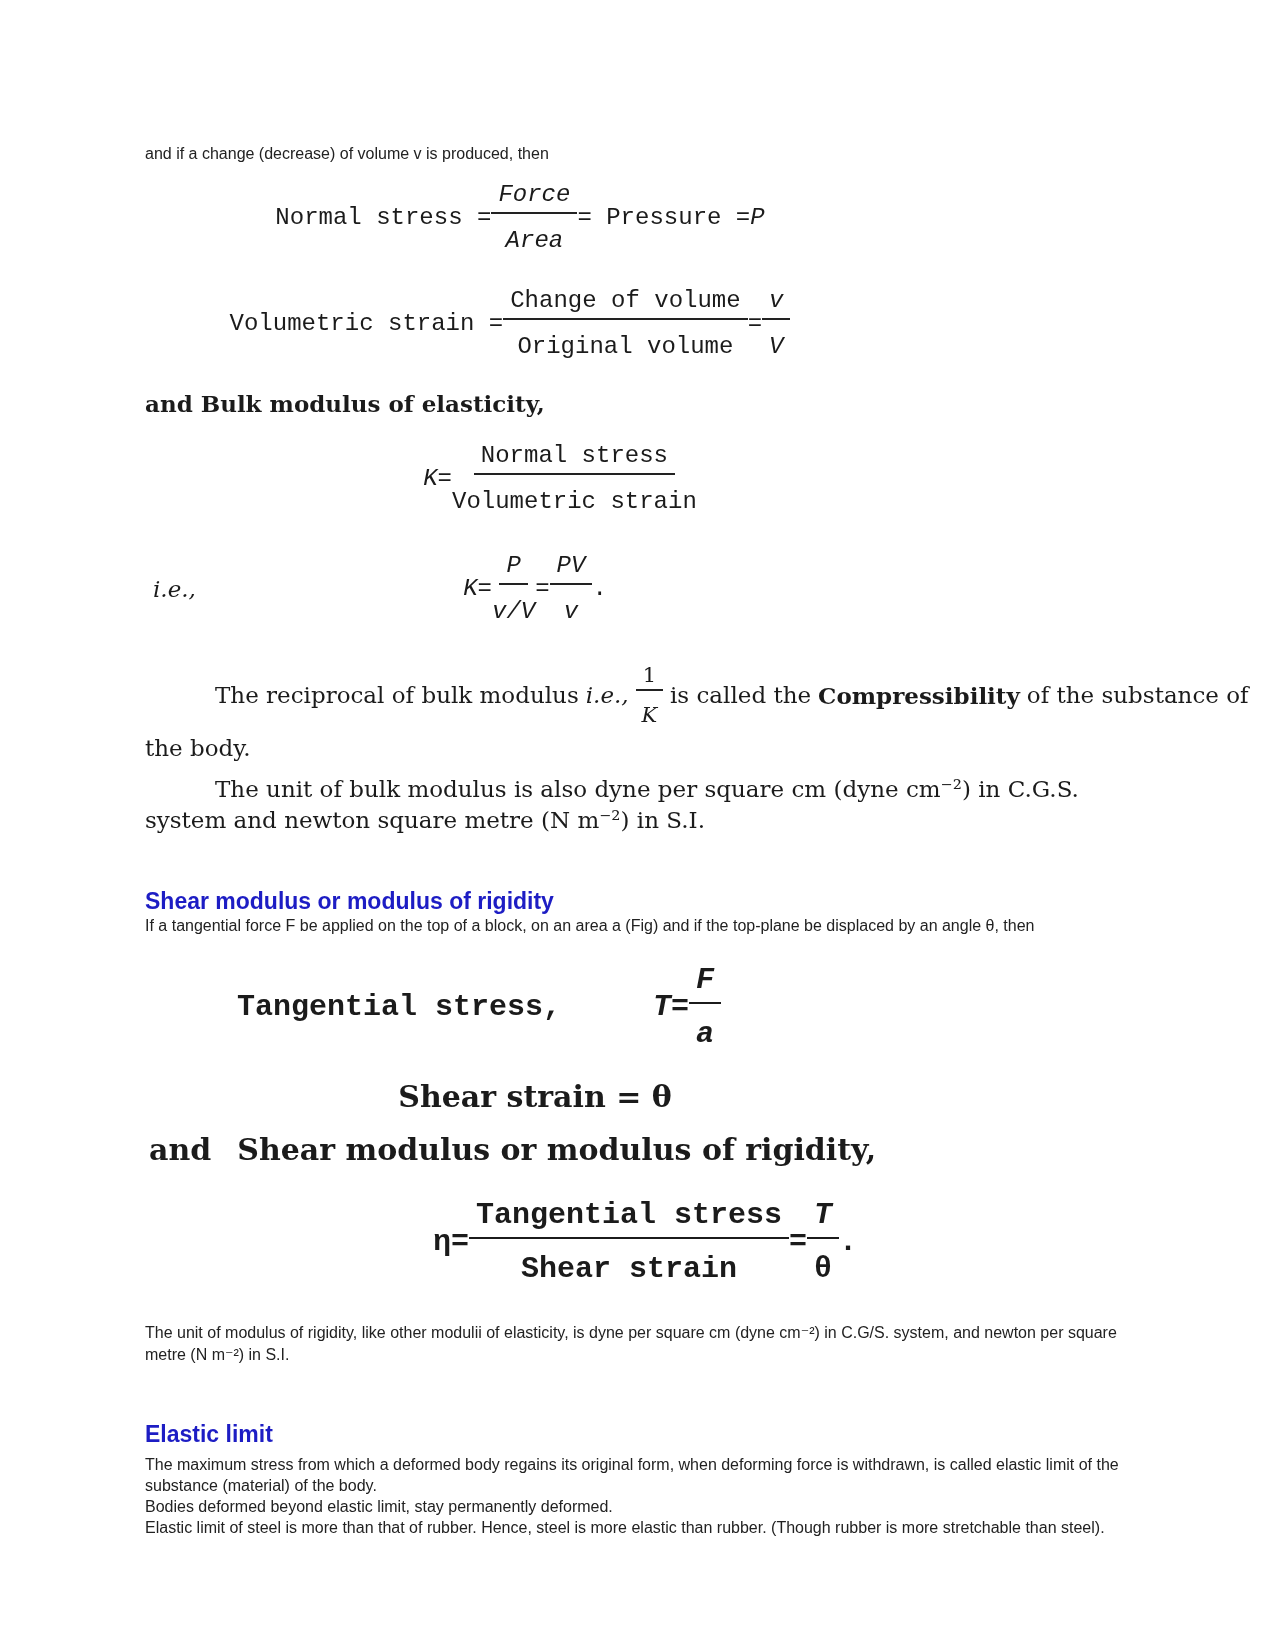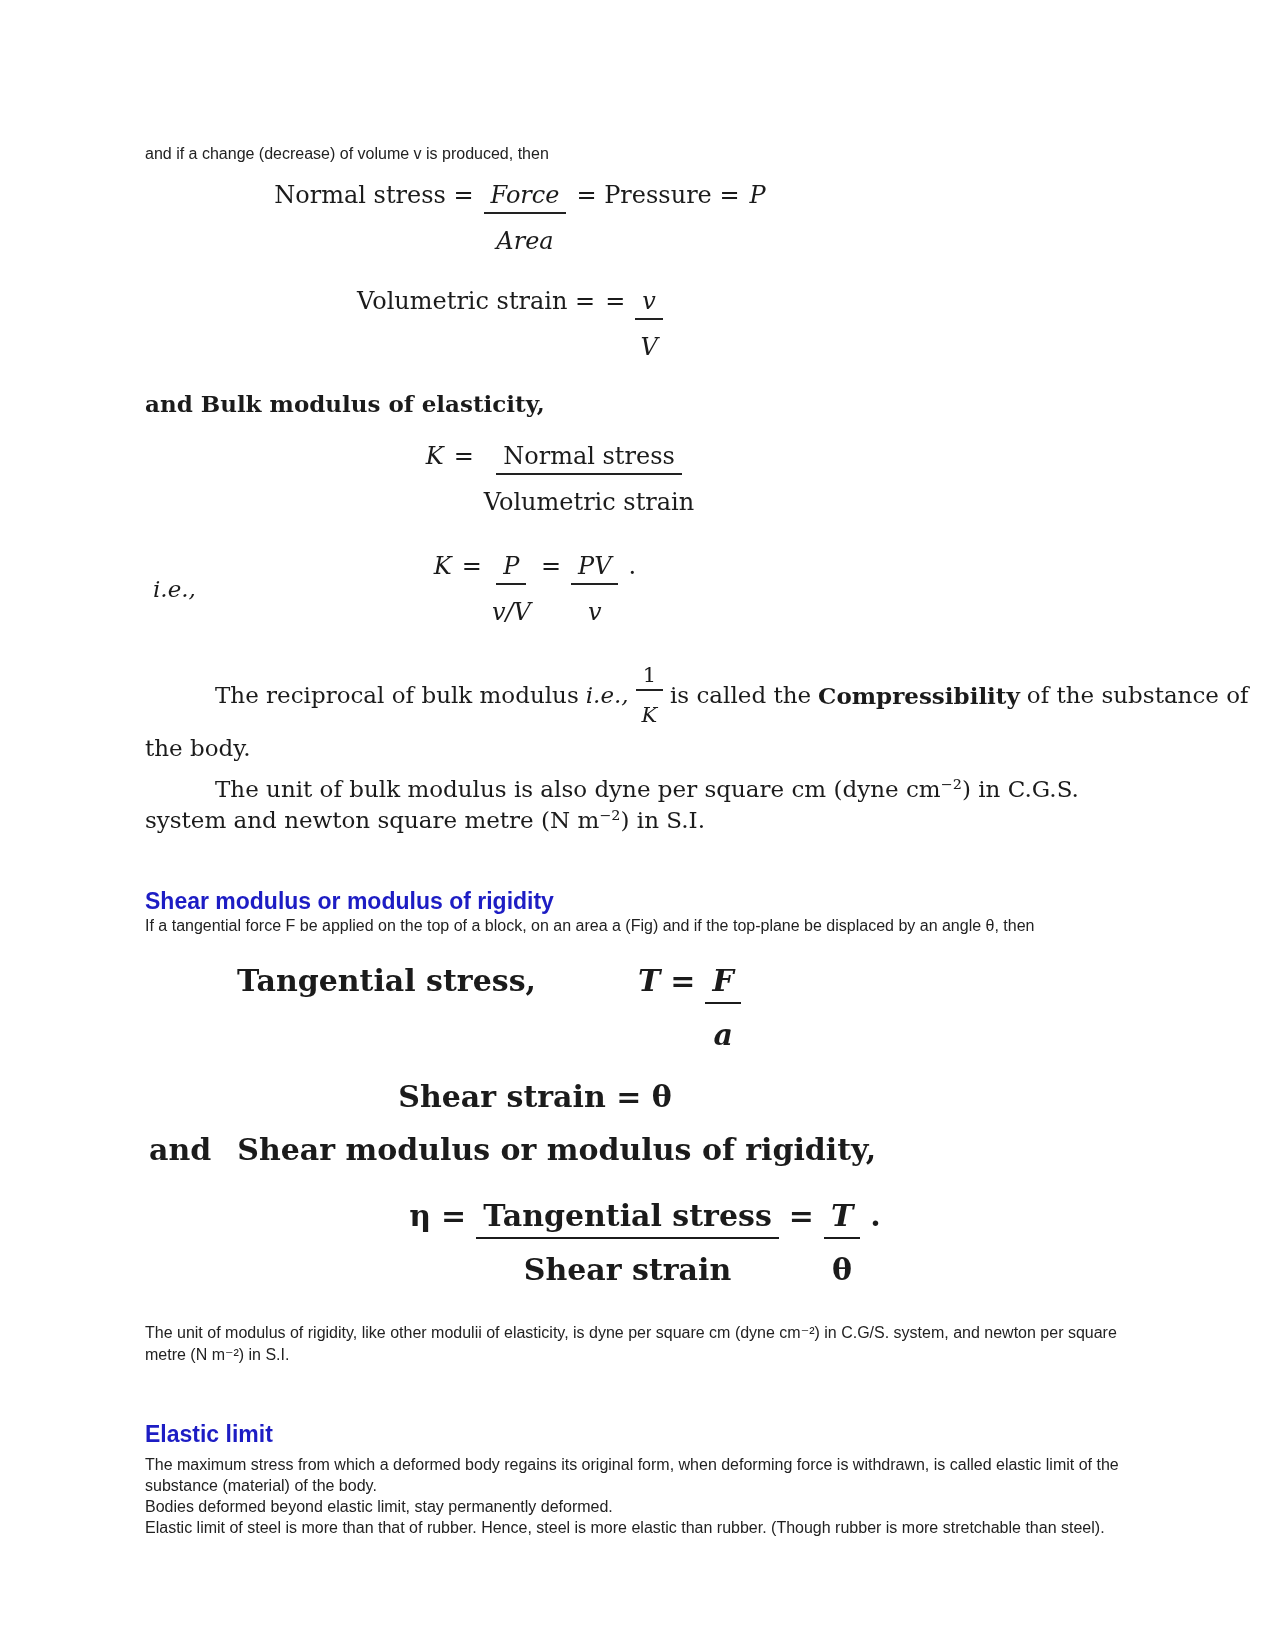--- a/index.html
+++ b/index.html
@@ -15,21 +15,21 @@
   .serif { font-family:"DejaVu Serif","Liberation Serif",serif; }
   .it { font-style:italic; }
   .b  { font-weight:bold; }
 
   .para { max-width:1000px; }
   .heading { color:#1d1dc4; font-weight:bold; font-size:23px; font-family:"Liberation Sans",sans-serif; }
 
   
   .eqc { display:flex; justify-content:center; }
   .w750 { width:750px; } .w730 { width:730px; } .w830 { width:830px; } .w780 { width:780px; } .w1000 { width:1000px; }
-  .eq-row { display:inline-flex; gap:10px; font-size:24px; line-height:1.25; }
+  .eq-row { display:inline-flex; align-items:center; gap:0; font-size:24px; line-height:1.25;font-family:Liberation Mono, monospace; }
   .frac { display:inline-flex; flex-direction:column; align-items:center; text-align:center; }
   .frac .num { border-bottom:2px solid #222; padding:0 7px 2px; }
   .frac .den { padding-top:12px; }
 
   .big { font-size:30px; font-weight:bold; }
   .big .frac .num { border-bottom:2.5px solid #1b1b1b; }
 
   .ie-row { position:relative; margin-top:34px; }
   .ie-label { position:absolute; left:8px; top:50%; transform:translateY(-50%); font-size:23px; }
 
@@ -63,20 +63,24 @@
       </span>
       <span>= Pressure =</span>
       <span class="it">P</span>
     </div>
   </div>
 
   
   <div class="eqc w730 mt30">
     <div class="eq-row serif">
       <span>Volumetric strain =</span>
+      <span class="frac">
+        <span class="num">Change of volume</span>
+        <span class="den">Original volume</span>
+      </span>
       <span>=</span>
       <span class="frac it">
         <span class="num">v</span>
         <span class="den">V</span>
       </span>
     </div>
   </div>
 
   <p class="serif serif-body b mt26">and Bulk modulus of elasticity,</p>
 

